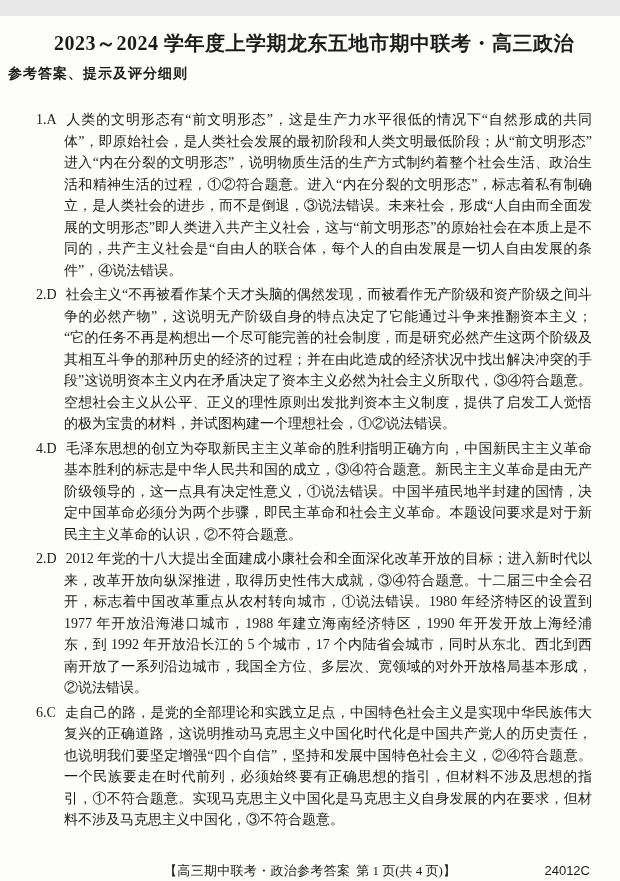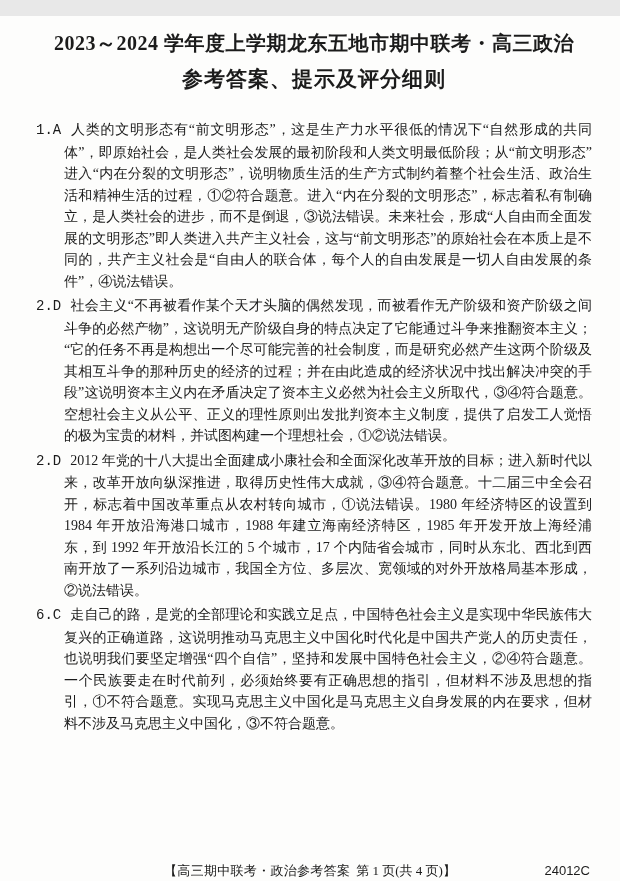--- a/index.html
+++ b/index.html
@@ -22,42 +22,41 @@
   .title {
     margin: 14px 10px 0 10px;
     text-align: center;
     font-size: 20px;
     font-weight: bold;
     letter-spacing: 0.5px;
     font-family: "Liberation Serif", "DejaVu Serif", serif;
   }
   .subtitle {
     margin: 8px 0 0 0;
-    text-align: center;
-    font-size: 21px;
+    text-align: left;
+    font-size: 14px;
     font-weight: bold;
     letter-spacing: 1px;
     font-family: "Liberation Sans", "DejaVu Sans", sans-serif;
   }
   .answers {
     margin: 26px 28px 0 28px;
     font-size: 14px;
     line-height: 21.5px;
     text-align: justify;
     text-justify: inter-character;
   }
   .answer-item {
     margin: 0 0 3px 0;
     padding-left: 28px;
     text-indent: -28px;
   }
   .answer-label {
     margin-right: 9px;
     white-space: nowrap;
-    font-family: Liberation Mono, monospace;
   }
   .footer {
     position: absolute;
     left: 0;
     right: 0;
     bottom: 16px;
     height: 20px;
     font-size: 13px;
     line-height: 20px;
   }
@@ -88,22 +87,23 @@
 
   <h1 class="title">2023～2024 学年度上学期龙东五地市期中联考・高三政治</h1>
   <h2 class="subtitle">参考答案、提示及评分细则</h2>
 
   <div class="answers">
     <p class="answer-item"><span class="answer-label">1.A</span><span class="answer-exp">人类的文明形态有“前文明形态”，这是生产力水平很低的情况下“自然形成的共同体”，即原始社会，是人类社会发展的最初阶段和人类文明最低阶段；从“前文明形态”进入“内在分裂的文明形态”，说明物质生活的生产方式制约着整个社会生活、政治生活和精神生活的过程，①②符合题意。进入“内在分裂的文明形态”，标志着私有制确立，是人类社会的进步，而不是倒退，③说法错误。未来社会，形成“人自由而全面发展的文明形态”即人类进入共产主义社会，这与“前文明形态”的原始社会在本质上是不同的，共产主义社会是“自由人的联合体，每个人的自由发展是一切人自由发展的条件”，④说法错误。</span></p>
 
     <p class="answer-item"><span class="answer-label">2.D</span><span class="answer-exp">社会主义“不再被看作某个天才头脑的偶然发现，而被看作无产阶级和资产阶级之间斗争的必然产物”，这说明无产阶级自身的特点决定了它能通过斗争来推翻资本主义；“它的任务不再是构想出一个尽可能完善的社会制度，而是研究必然产生这两个阶级及其相互斗争的那种历史的经济的过程；并在由此造成的经济状况中找出解决冲突的手段”这说明资本主义内在矛盾决定了资本主义必然为社会主义所取代，③④符合题意。空想社会主义从公平、正义的理性原则出发批判资本主义制度，提供了启发工人觉悟的极为宝贵的材料，并试图构建一个理想社会，①②说法错误。</span></p>
 
 
+    <p class="answer-item"><span class="answer-label">4.D</span><span class="answer-exp">毛泽东思想的创立为夺取新民主主义革命的胜利指明正确方向，中国新民主主义革命基本胜利的标志是中华人民共和国的成立，③④符合题意。新民主主义革命是由无产阶级领导的，这一点具有决定性意义，①说法错误。中国半殖民地半封建的国情，决定中国革命必须分为两个步骤，即民主革命和社会主义革命。本题设问要求是对于新民主主义革命的认识，②不符合题意。</span></p>
 
-    <p class="answer-item"><span class="answer-label">2.D</span><span class="answer-exp">2012 年党的十八大提出全面建成小康社会和全面深化改革开放的目标；进入新时代以来，改革开放向纵深推进，取得历史性伟大成就，③④符合题意。十二届三中全会召开，标志着中国改革重点从农村转向城市，①说法错误。1980 年经济特区的设置到 1984 年开放沿海港口城市，1988 年建立海南经济特区，1985 年开发开放上海经浦东，到 1992 年开放沿长江的 5 个城市，17 个内陆省会城市，同时从东北、西北到西南开放了一系列沿边城市，我国全方位、多层次、宽领域的对外开放格局基本形成，②说法错误。</span></p>
+    <p class="answer-item"><span class="answer-label">2.D</span><span class="answer-exp">2012 年党的十八大提出全面建成小康社会和全面深化改革开放的目标；进入新时代以来，改革开放向纵深推进，取得历史性伟大成就，③④符合题意。十二届三中全会召开，标志着中国改革重点从农村转向城市，①说法错误。1980 年经济特区的设置到 1977 年开放沿海港口城市，1988 年建立海南经济特区，1990 年开发开放上海经浦东，到 1992 年开放沿长江的 5 个城市，17 个内陆省会城市，同时从东北、西北到西南开放了一系列沿边城市，我国全方位、多层次、宽领域的对外开放格局基本形成，②说法错误。</span></p>
 
     <p class="answer-item"><span class="answer-label">6.C</span><span class="answer-exp">走自己的路，是党的全部理论和实践立足点，中国特色社会主义是实现中华民族伟大复兴的正确道路，这说明推动马克思主义中国化时代化是中国共产党人的历史责任，也说明我们要坚定增强“四个自信”，坚持和发展中国特色社会主义，②④符合题意。一个民族要走在时代前列，必须始终要有正确思想的指引，但材料不涉及思想的指引，①不符合题意。实现马克思主义中国化是马克思主义自身发展的内在要求，但材料不涉及马克思主义中国化，③不符合题意。</span></p>
 
   </div>
 
   <div class="footer">
     <span class="footer-center"><span class="footer-bold">【高三期中联考・政治参考答案</span><span class="footer-page">第 1 页(共 4 页)】</span></span>
     <span class="footer-code">24012C</span>
   </div>
 

